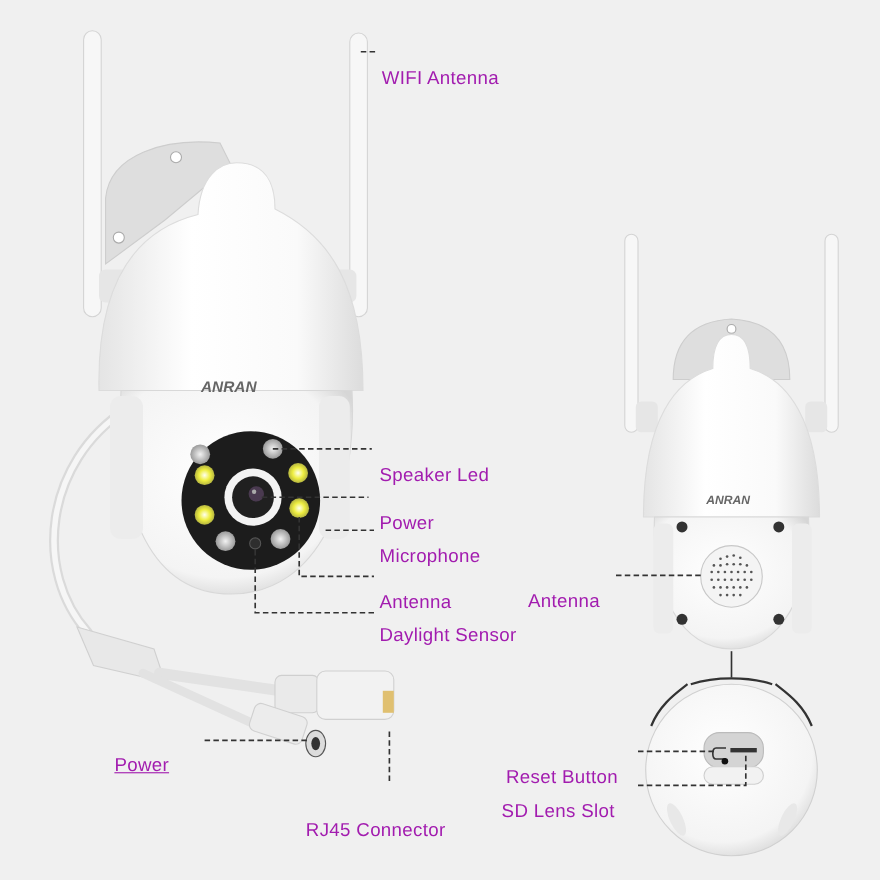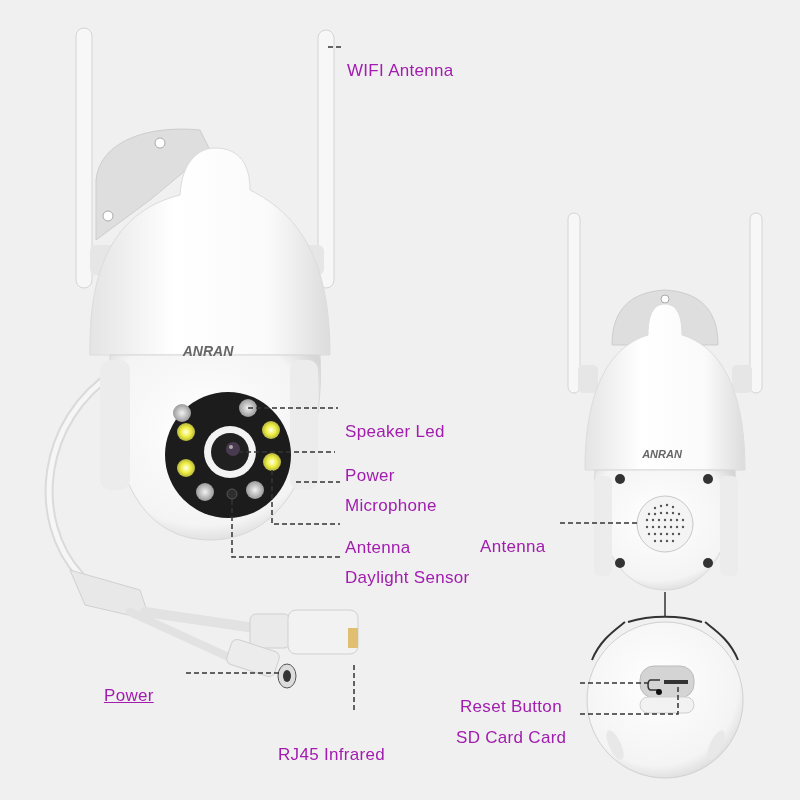--- a/index.html
+++ b/index.html
@@ -173,16 +173,16 @@
   </g>
 </svg>
 
 <div class="label" style="left:347px;top:37px;">WIFI Antenna</div>
 <div class="label" style="left:345px;top:398px;">Speaker Led</div>
 <div class="label" style="left:345px;top:442px;">Power</div>
 <div class="label" style="left:345px;top:472px;">Microphone</div>
 <div class="label" style="left:345px;top:514px;">Antenna</div>
 <div class="label" style="left:345px;top:544px;">Daylight Sensor</div>
 <div class="label" style="left:104px;top:662px;text-decoration:underline;">Power</div>
-<div class="label" style="left:278px;top:721px;">RJ45 Infrared</div>
+<div class="label" style="left:278px;top:721px;">RJ45 Connector</div>
 <div class="label" style="left:480px;top:513px;">Antenna</div>
 <div class="label" style="left:460px;top:673px;">Reset Button</div>
-<div class="label" style="left:456px;top:704px;">SD Card Card</div>
+<div class="label" style="left:456px;top:704px;">SD Lens Slot</div>
 
 </body></html>

